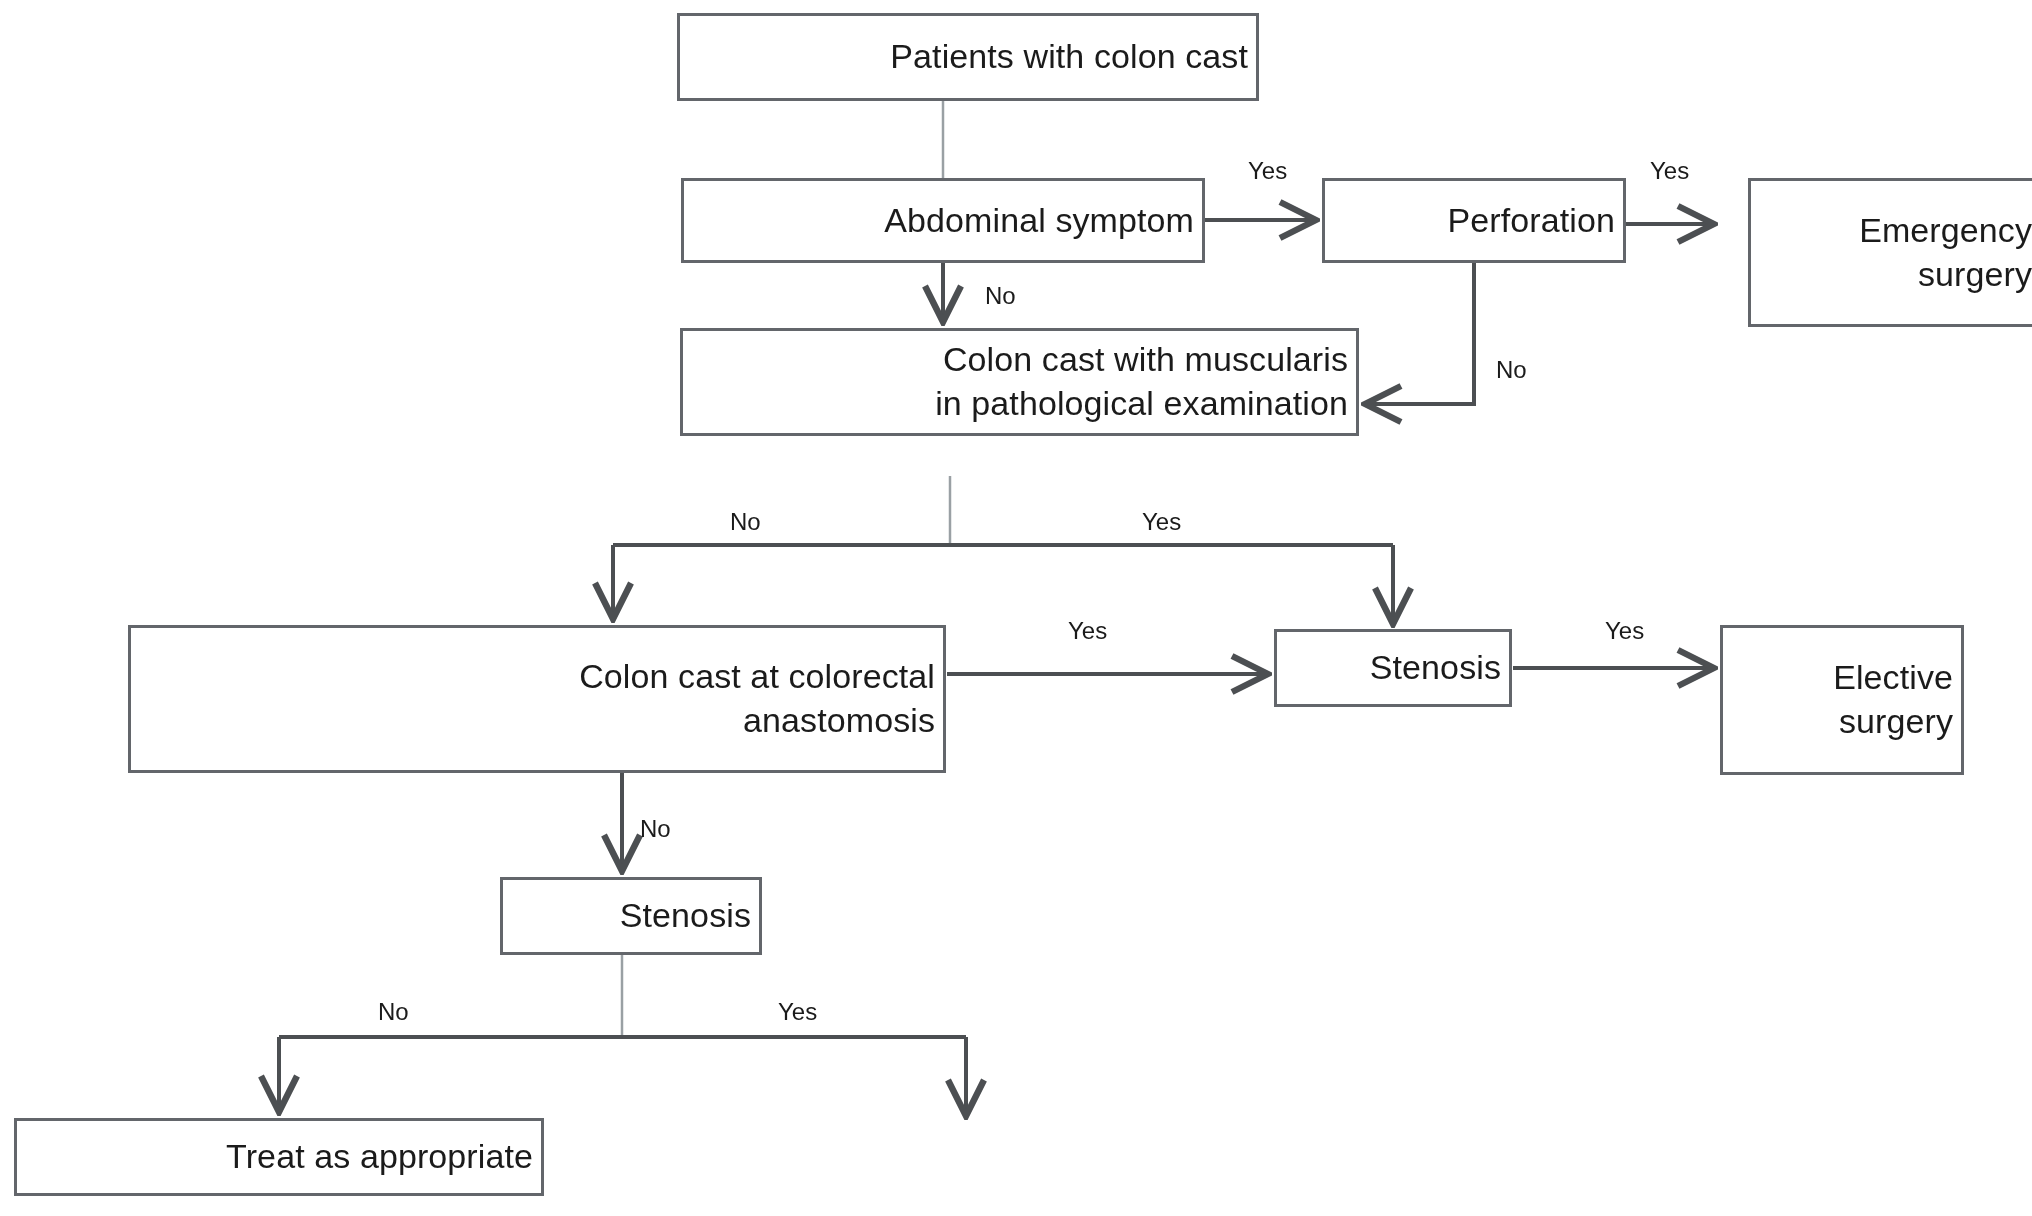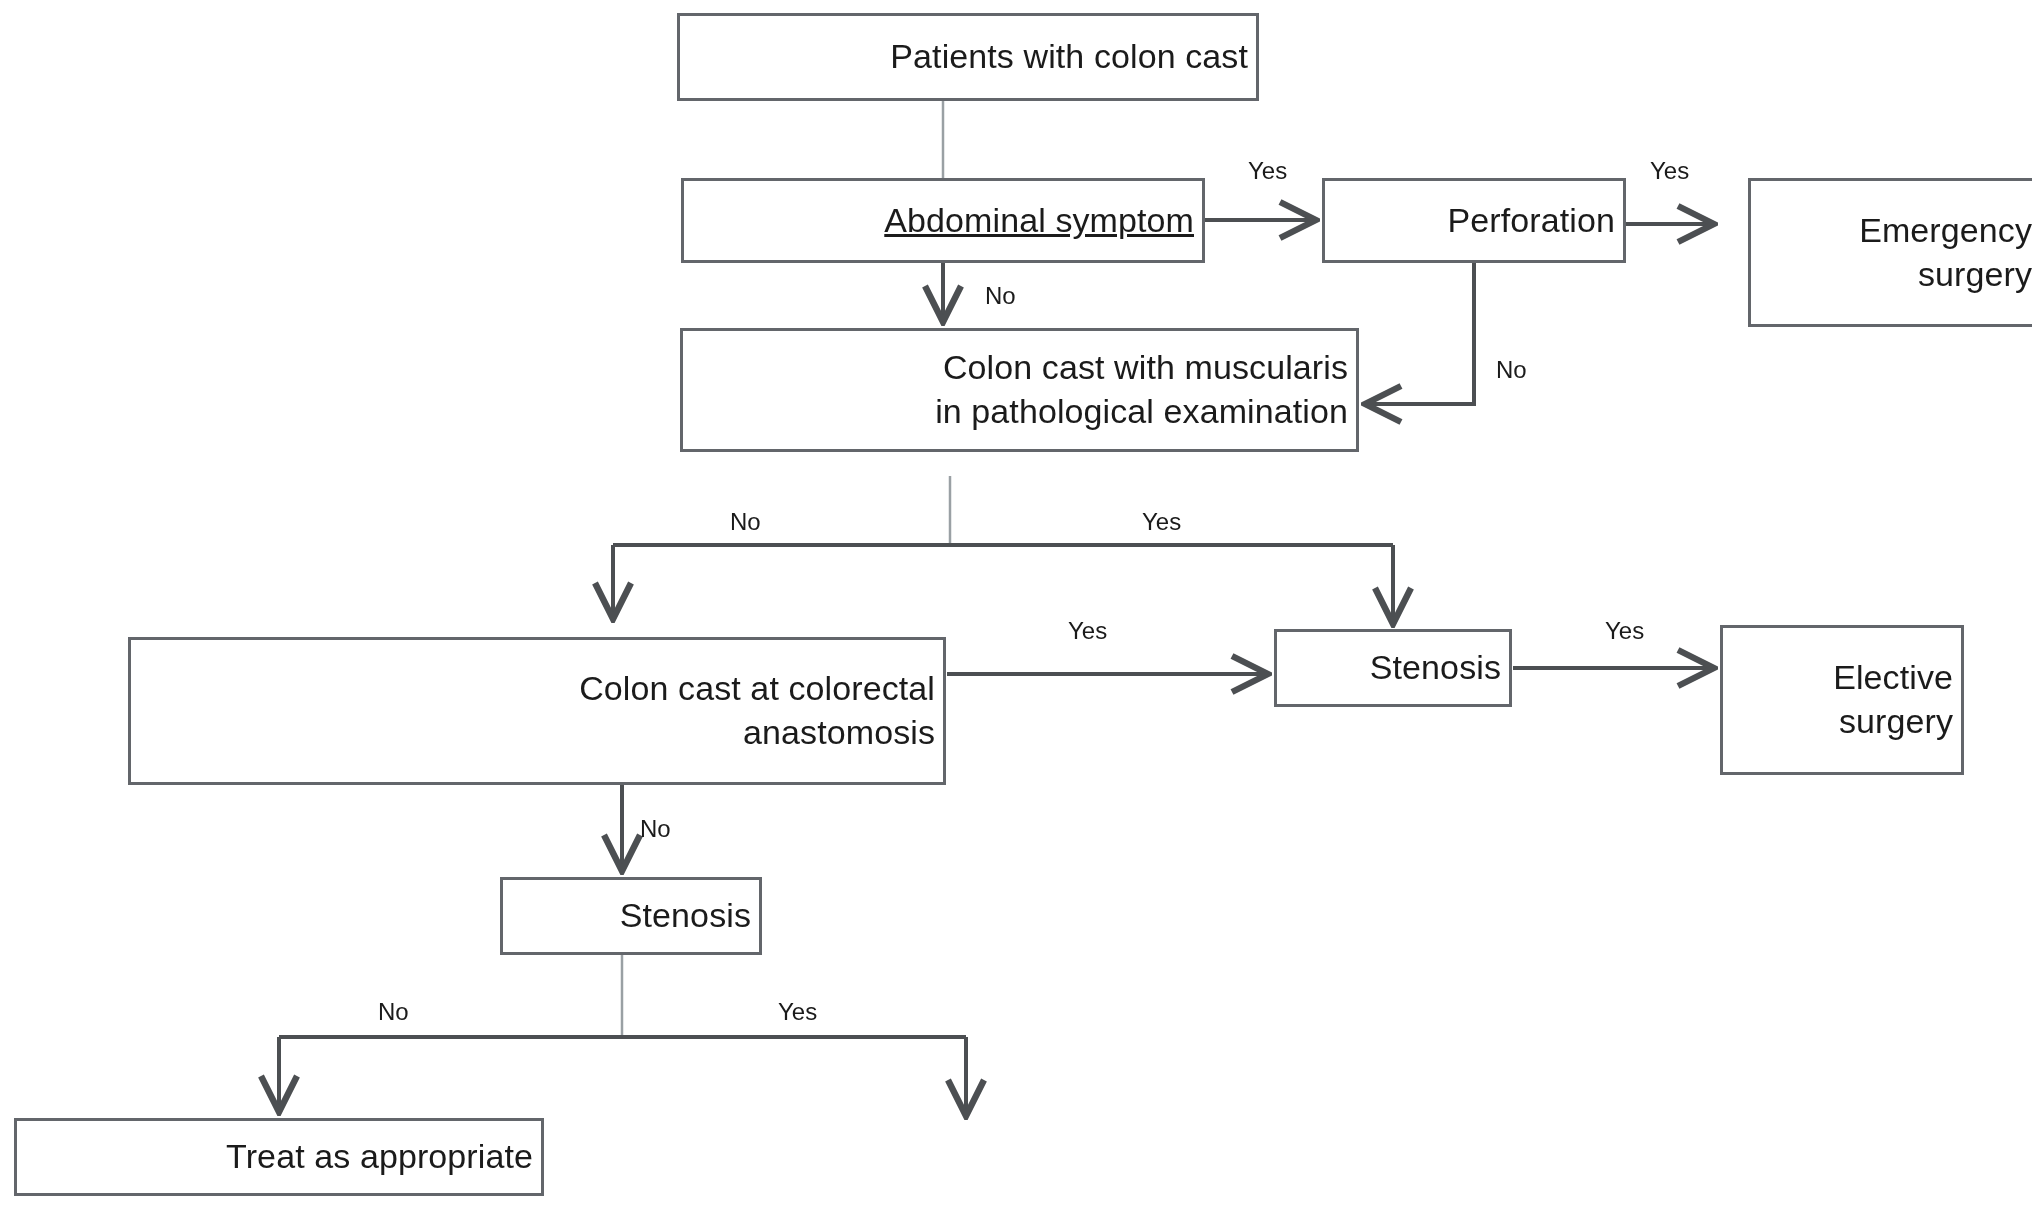--- a/index.html
+++ b/index.html
@@ -94,39 +94,39 @@
 
     <path d="M279,1037 L279,1108" fill="none" stroke="#4c4f52" stroke-width="4" marker-end="url(#arrowhead)"></path>
 
     <path d="M966,1037 L966,1112" fill="none" stroke="#4c4f52" stroke-width="4" marker-end="url(#arrowhead)"></path>
   </svg>
 
   <div class="node" style="left:677px; top:13px; width:582px; height:88px;">
     <span class="label">Patients with colon cast</span>
   </div>
 
-  <div class="node" style="left:681px; top:178px; width:524px; height:85px;text-decoration:underline;">
+  <div class="node" style="left:681px; top:178px; width:524px; height:85px;">
     <span class="label">Abdominal symptom</span>
   </div>
 
   <div class="node" style="left:1322px; top:178px; width:304px; height:85px;">
     <span class="label">Perforation</span>
   </div>
 
   <div class="node" style="left:1720px; top:178px; width:295px; height:149px;margin-left:28px;">
     <span class="label">Emergency
 surgery</span>
   </div>
 
-  <div class="node" style="left:680px; top:328px; width:679px; height:124px;">
+  <div class="node" style="left:680px; top:328px; width:679px; height:108px;">
     <span class="label">Colon cast with muscularis
 in pathological examination</span>
   </div>
 
-  <div class="node" style="left:128px; top:625px; width:818px; height:148px;margin-top:12px;">
+  <div class="node" style="left:128px; top:625px; width:818px; height:148px;">
     <span class="label">Colon cast at colorectal
 anastomosis</span>
   </div>
 
   <div class="node" style="left:1274px; top:629px; width:238px; height:78px;">
     <span class="label">Stenosis</span>
   </div>
 
   <div class="node" style="left:1720px; top:625px; width:244px; height:150px;padding-left:38px;">
     <span class="label">Elective

